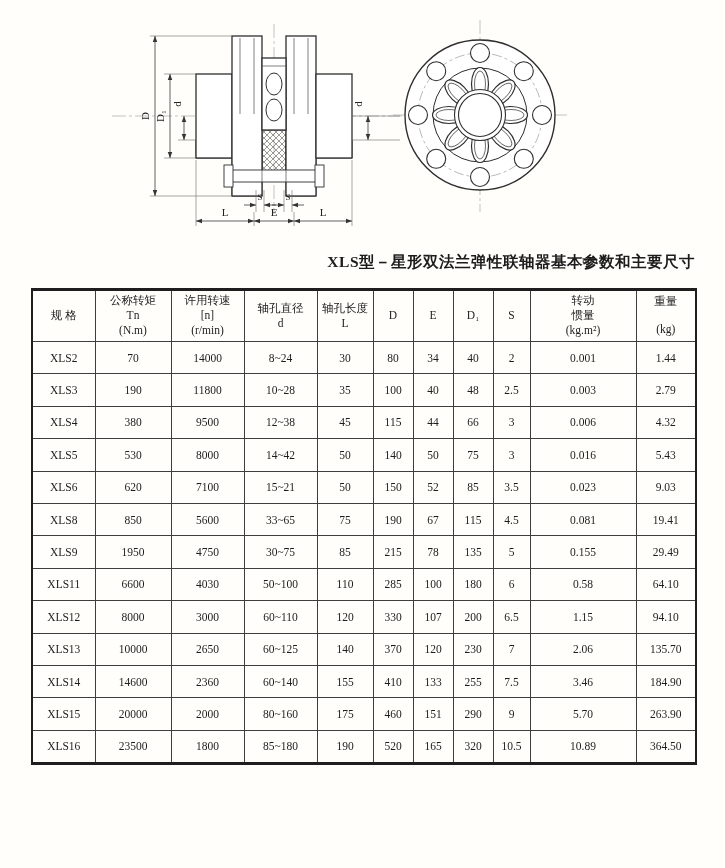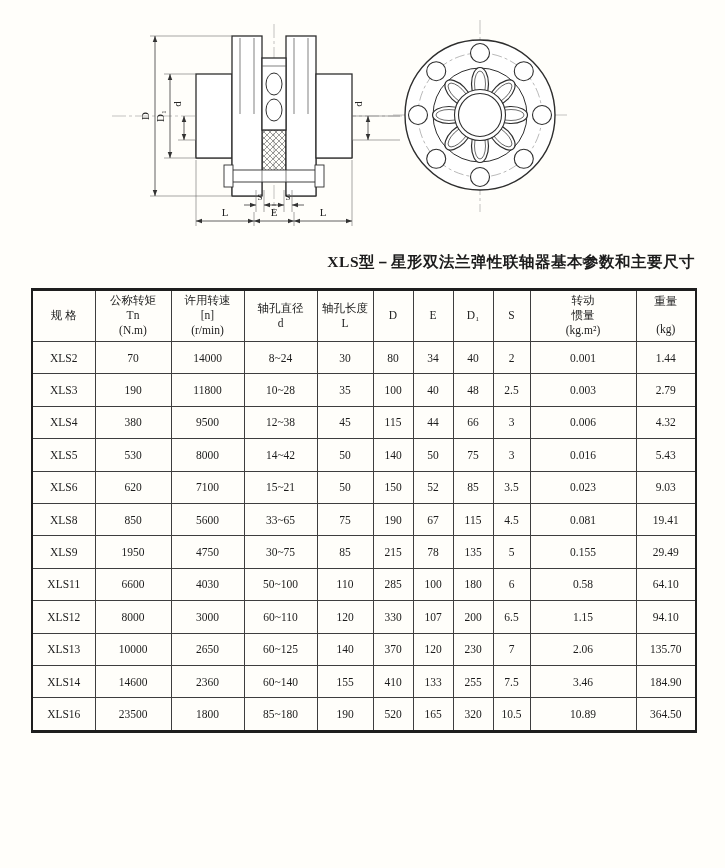--- a/index.html
+++ b/index.html
@@ -429,20 +429,33 @@
         <td>60~140</td>
         <td>155</td>
         <td>410</td>
         <td>133</td>
         <td>255</td>
         <td>7.5</td>
         <td>3.46</td>
         <td>184.90</td>
       </tr>
       <tr>
+        <td>XLS15</td>
+        <td>20000</td>
+        <td>2000</td>
+        <td>80~160</td>
+        <td>175</td>
+        <td>460</td>
+        <td>151</td>
+        <td>290</td>
+        <td>9</td>
+        <td>5.70</td>
+        <td>263.90</td>
+      </tr>
+      <tr>
         <td>XLS16</td>
         <td>23500</td>
         <td>1800</td>
         <td>85~180</td>
         <td>190</td>
         <td>520</td>
         <td>165</td>
         <td>320</td>
         <td>10.5</td>
         <td>10.89</td>

